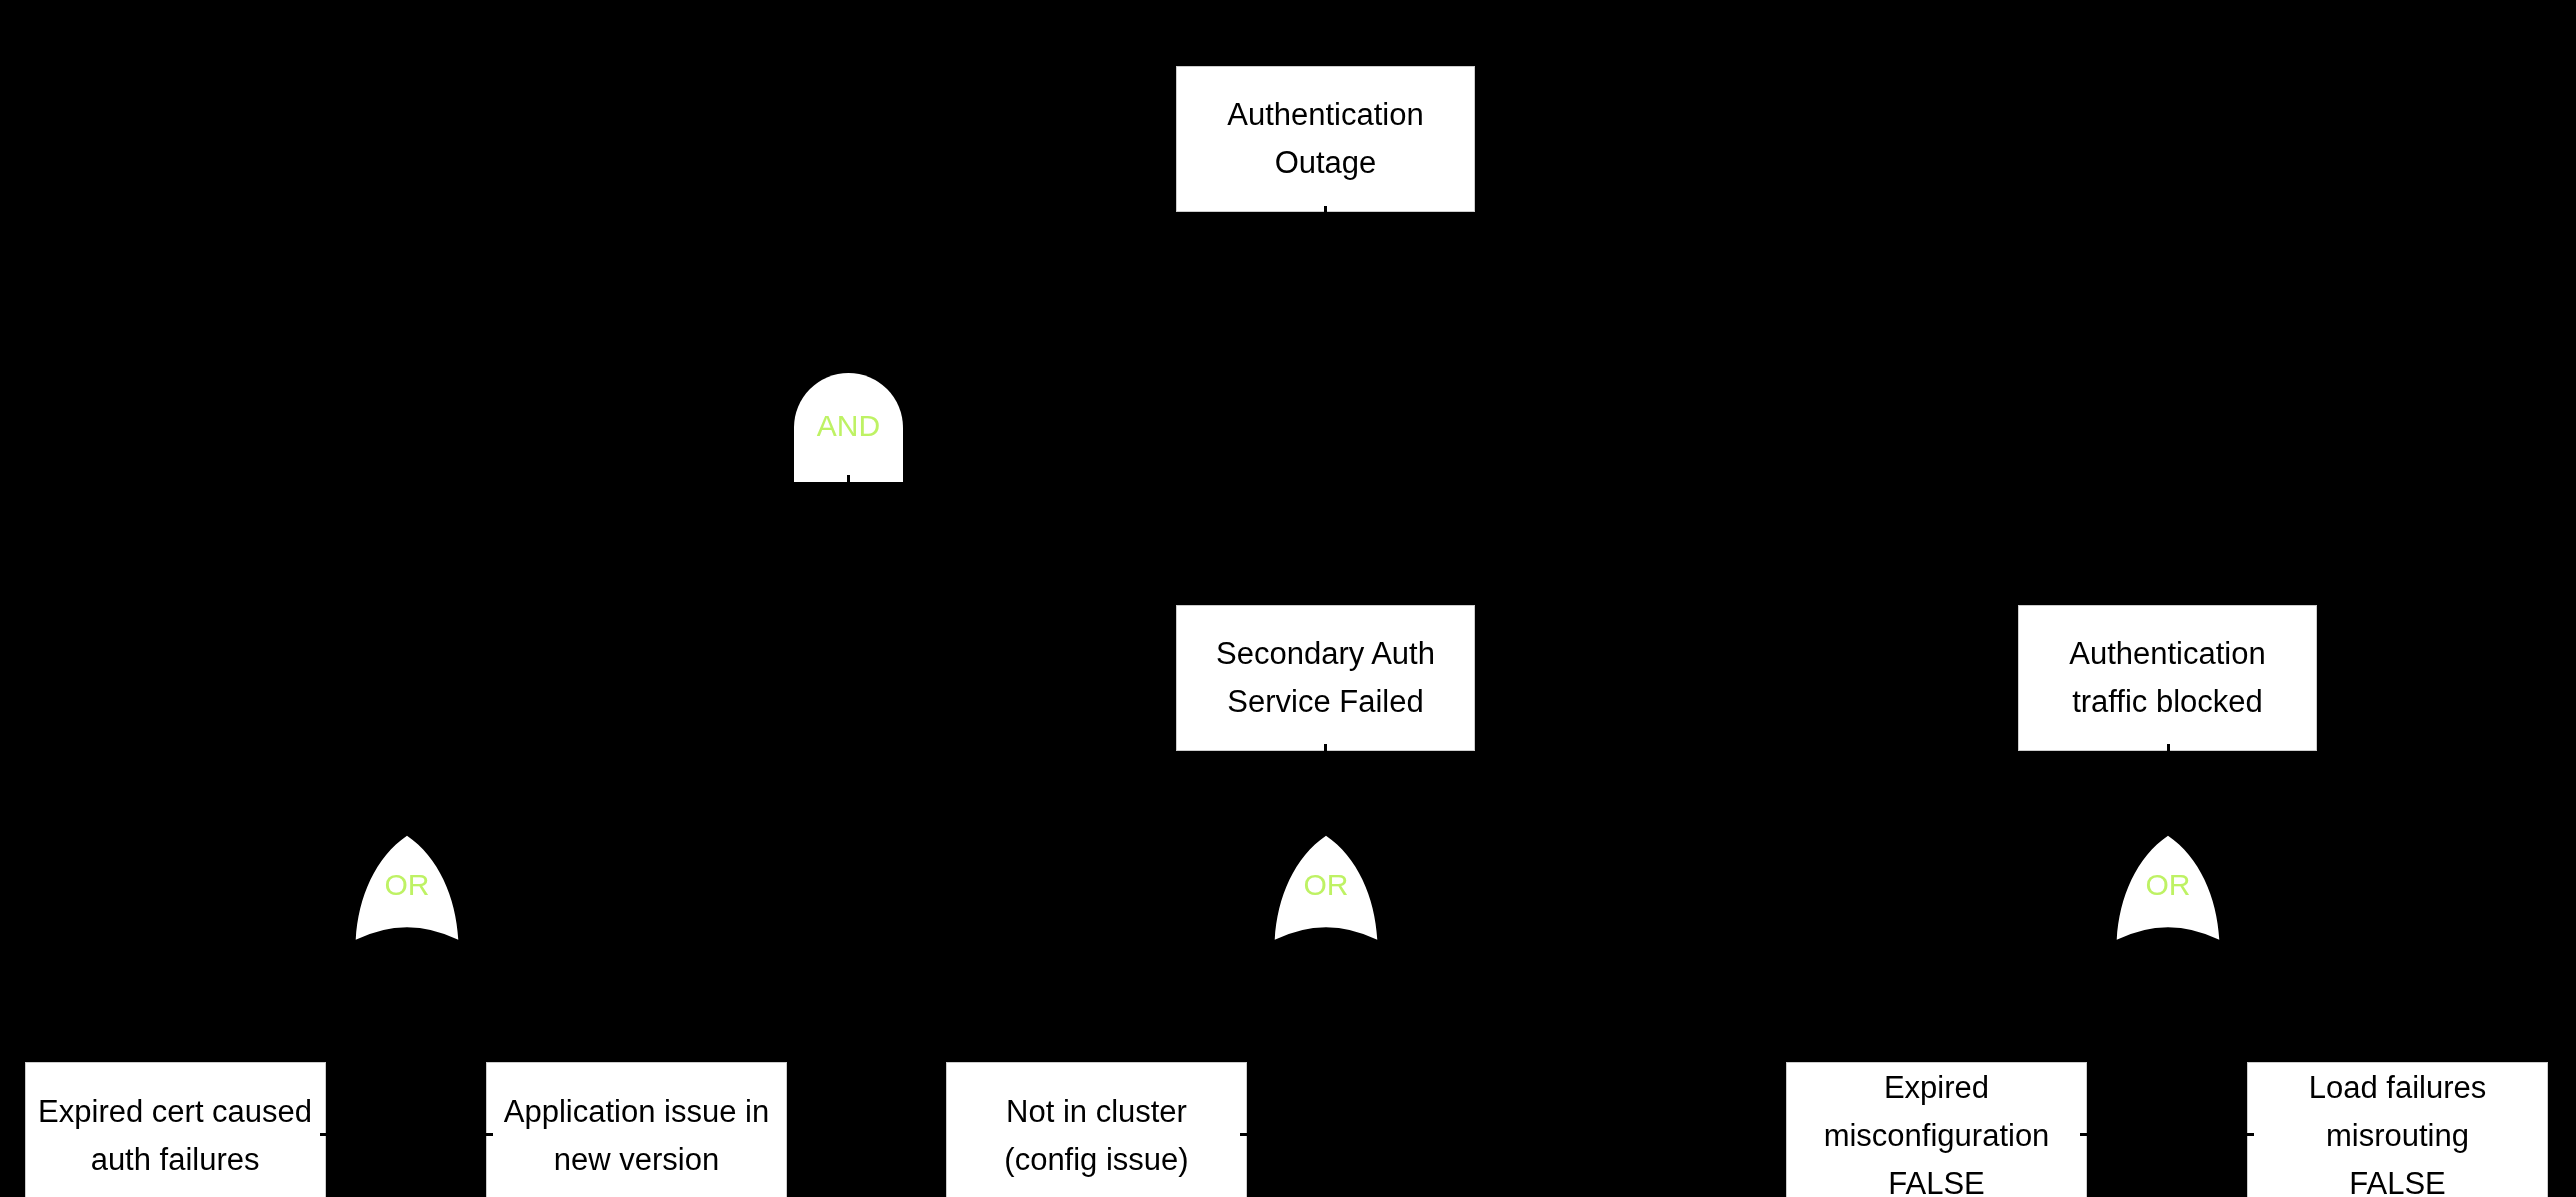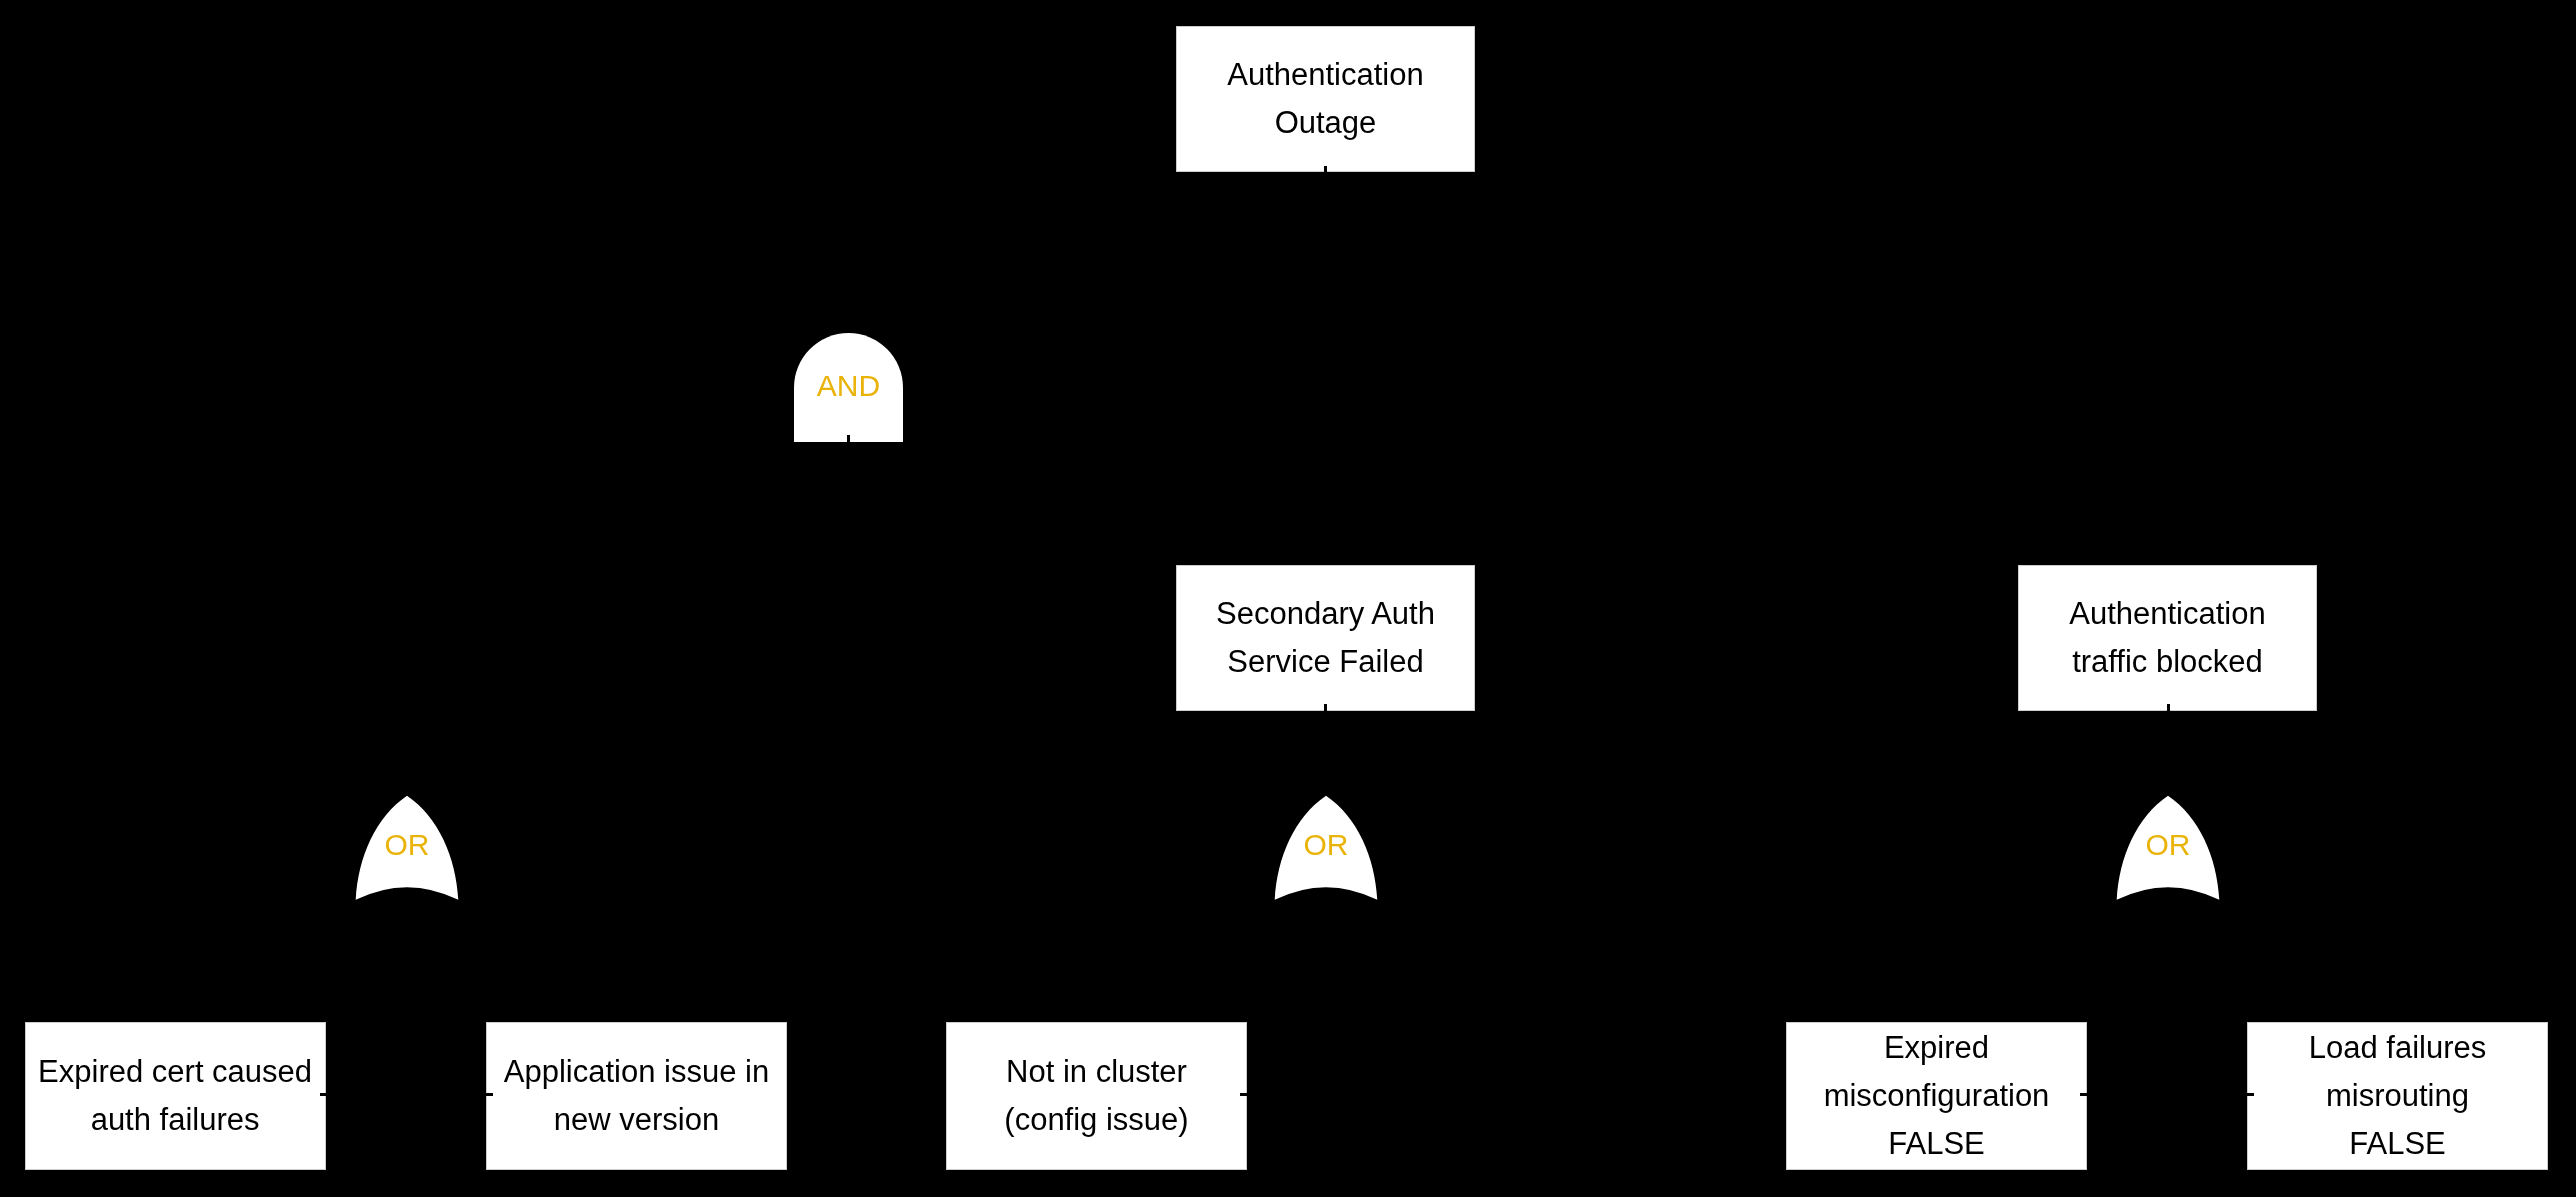--- a/index.html
+++ b/index.html
@@ -9,20 +9,21 @@
     width: 2576px;
     height: 1197px;
     overflow: hidden;
     font-family: "Liberation Sans", sans-serif;
   }
   #canvas {
     position: relative;
     width: 2576px;
     height: 964px;
     background: #000000;
+    margin-top: 40px;
   }
   
   .cx {
     position: absolute;
     background: #000000;
     z-index: 3;
   }
   .node {
     position: absolute;
     background: #ffffff;
@@ -50,21 +51,21 @@
     width: 100%; height: 100%;
     display: block;
   }
   .gate .glbl {
     position: absolute;
     left: 0; top: 0;
     width: 100%; height: 100%;
     display: flex;
     align-items: center;
     justify-content: center;
-    color: #eab308;
+    color: #bef264;
     font-size: 30px;
     transform: translateY(-2.3px);
   }
 </style>
 </head>
 <body>
 
 <div id="canvas">
 
   <div class="cx" style="left:1324px; top:166px; width:2.9px; height:91px"></div>

